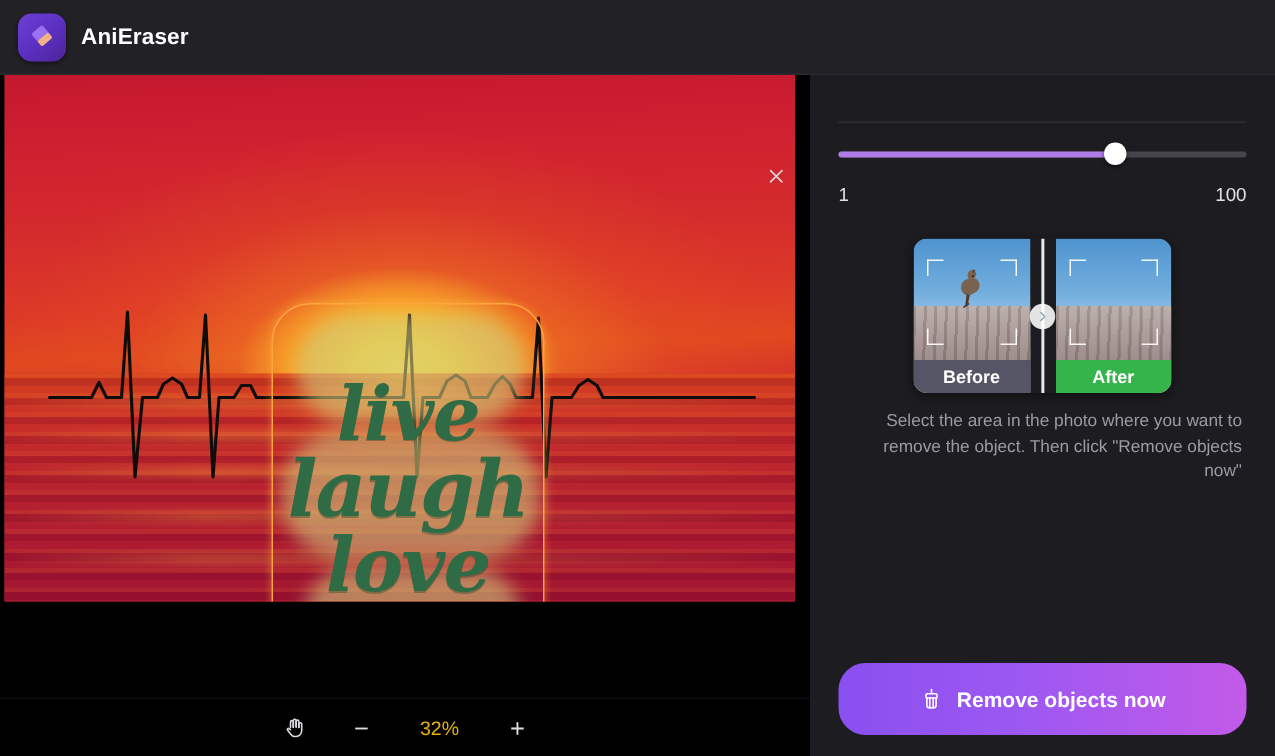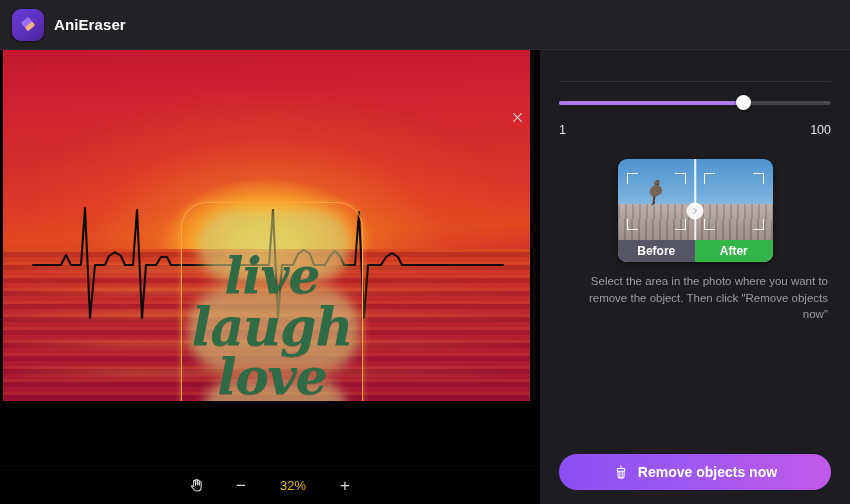--- a/index.html
+++ b/index.html
@@ -282,21 +282,21 @@
   .slider-labels {
     margin-top: 13px;
     display: flex;
     justify-content: space-between;
     color: #e0e0e4;
     font-size: 12.5px;
   }
 
   .preview {
     margin: 22px auto 0 auto;
-    width: 155px; height: 103px;
+    width: 172px; height: 103px;
     border-radius: 9px;
     overflow: hidden;
     position: relative;
     box-shadow: 0 2px 7px rgba(0,0,0,.5);
   }
   .pv-half { position: absolute; top: 0; width: 77.5px; height: 103px; overflow: hidden; }
   .pv-left { left: 0; }
   .pv-right { right: 0; }
   .pv-sky {
     position: absolute; inset: 0;
@@ -362,21 +362,21 @@
     margin-top: 11px;
     color: #9b9ba4;
     font-size: 11.5px;
     line-height: 1.45;
     text-align: right;
     padding: 0 3px;
   }
   .actions { margin-top: auto; padding-bottom: 14px; }
   .primary-btn {
     width: 100%;
-    height: 36px;
+    height: 48px;
     border-radius: 18px;
     border: none;
     background: linear-gradient(90deg, #8a4ff0 0%, #9d58f2 45%, #c25ae8 100%);
     color: #ffffff;
     font-size: 14px;
     font-weight: bold;
     display: flex; align-items: center; justify-content: center; gap: 9px;
     cursor: pointer;
   }
   .ghost-btn {

